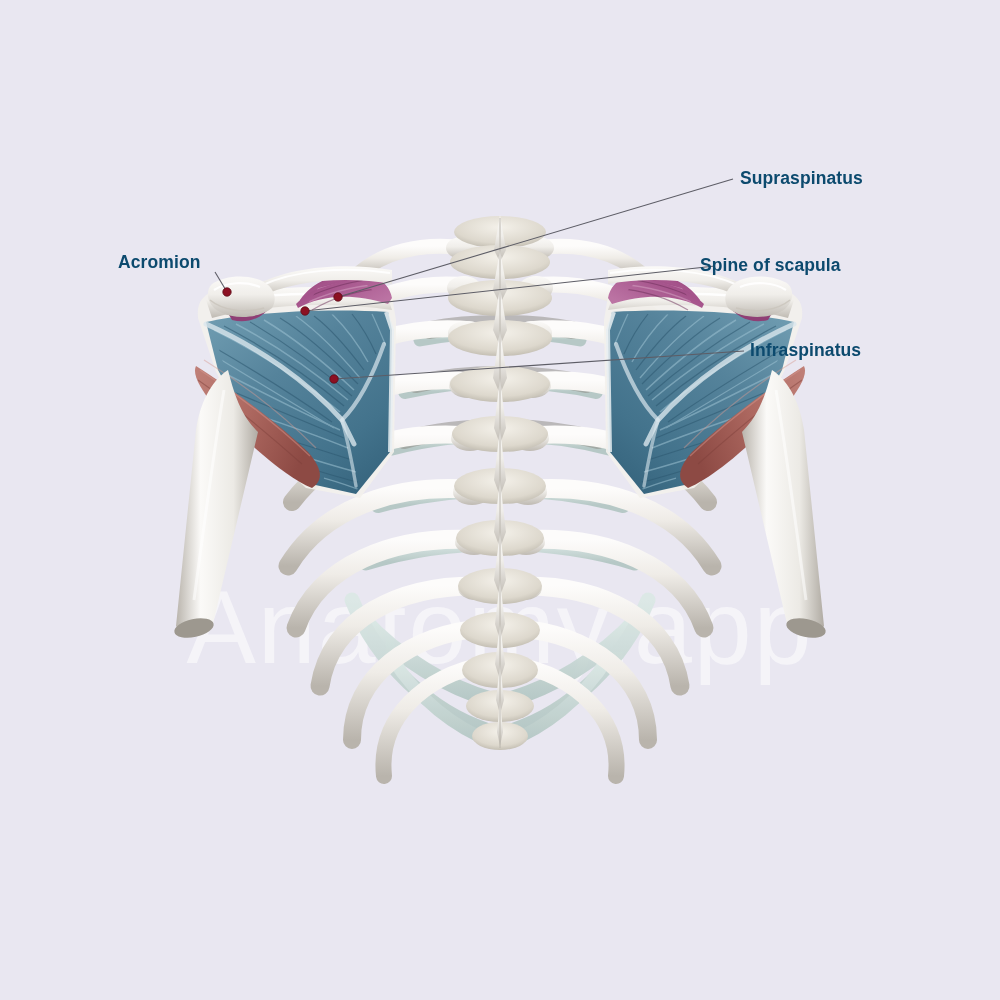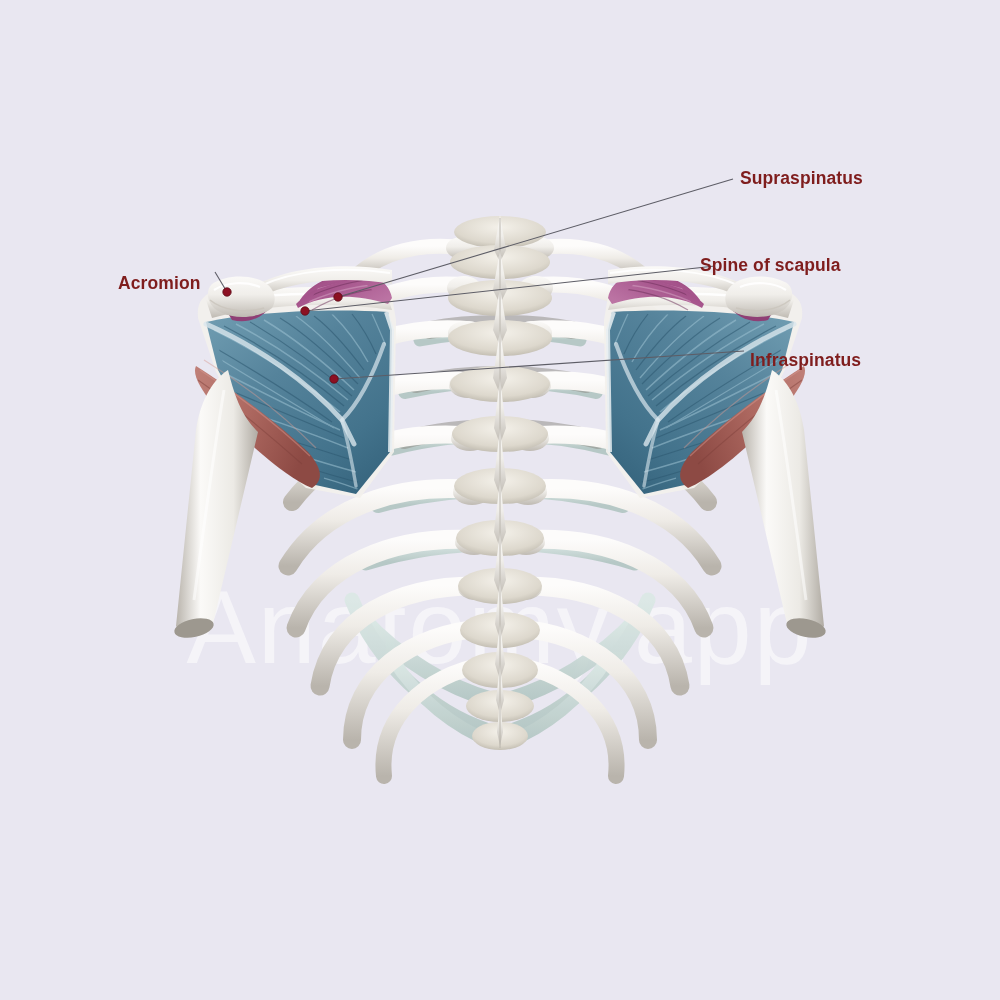--- a/index.html
+++ b/index.html
@@ -10,21 +10,21 @@
     overflow:hidden;
     position:relative;
   }
   #stage{position:absolute;inset:0;width:1000px;height:1000px;}
   svg#art{position:absolute;left:0;top:0;width:1000px;height:1000px;display:block;}
   .label{
     position:absolute;
     font-family:"Liberation Sans",sans-serif;
     font-weight:bold;
     font-size:17.5px;
-    color:#7f1d1d;
+    color:#0c4a6e;
     letter-spacing:.1px;
     white-space:nowrap;
     line-height:1;
   }
   .watermark{
     position:absolute;
     left:0;top:575px;width:1000px;
     text-align:center;
     font-family:"Liberation Sans",sans-serif;
     font-weight:400;
@@ -394,18 +394,18 @@
       </g>
       <g>
         <circle cx="227" cy="292" r="4.2" fill="#8c1022" stroke="#5c0a16" stroke-width="0.8"></circle>
         <circle cx="338" cy="297" r="4.2" fill="#8c1022" stroke="#5c0a16" stroke-width="0.8"></circle>
         <circle cx="305" cy="311" r="4.2" fill="#8c1022" stroke="#5c0a16" stroke-width="0.8"></circle>
         <circle cx="334" cy="379" r="4.2" fill="#8c1022" stroke="#5c0a16" stroke-width="0.8"></circle>
       </g>
     </g>
   </svg>
 
-  <div class="label" style="left:118px;top:254px;margin-top:21px;">Acromion</div>
+  <div class="label" style="left:118px;top:254px;">Acromion</div>
   <div class="label" style="left:740px;top:170px;">Supraspinatus</div>
   <div class="label" style="left:700px;top:257px;">Spine of scapula</div>
-  <div class="label" style="left:750px;top:352px;">Infraspinatus</div>
+  <div class="label" style="left:750px;top:342px;">Infraspinatus</div>
 
 </div>
 
 </body></html>

